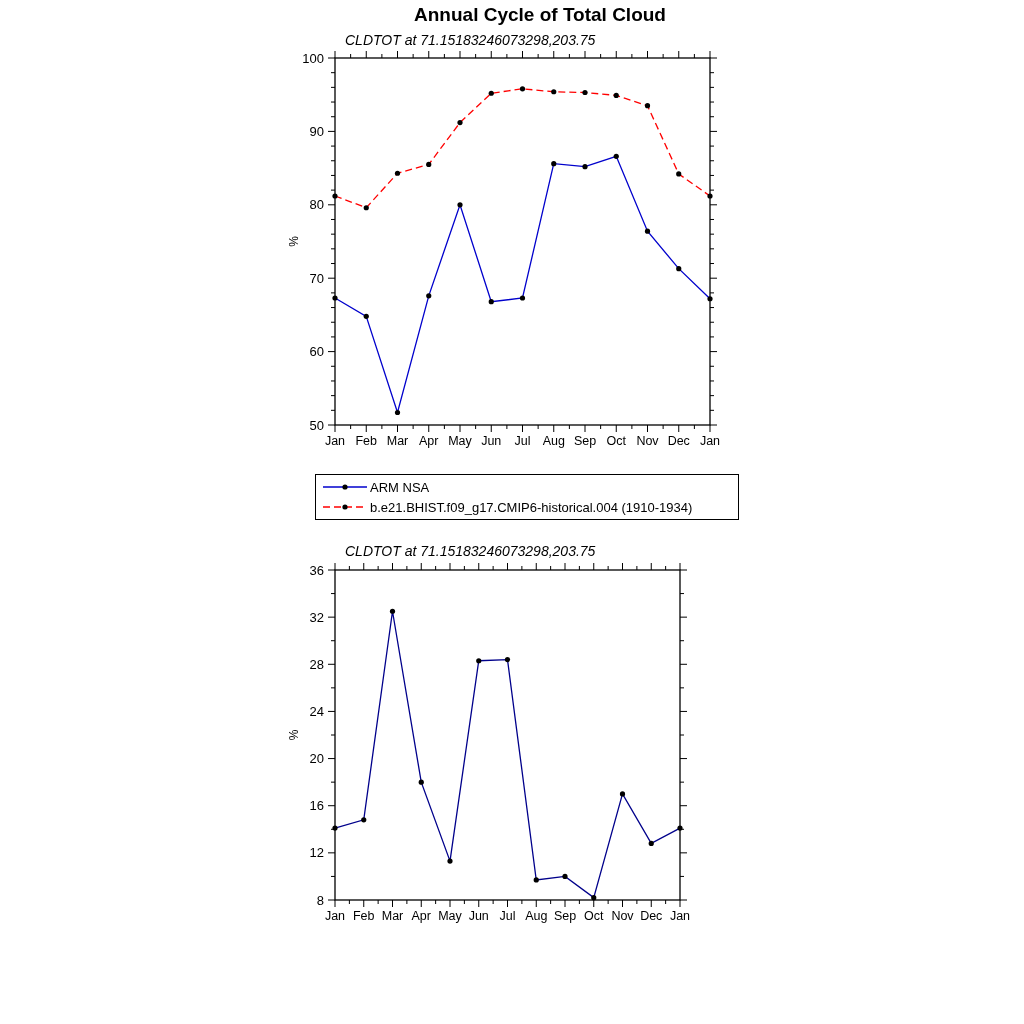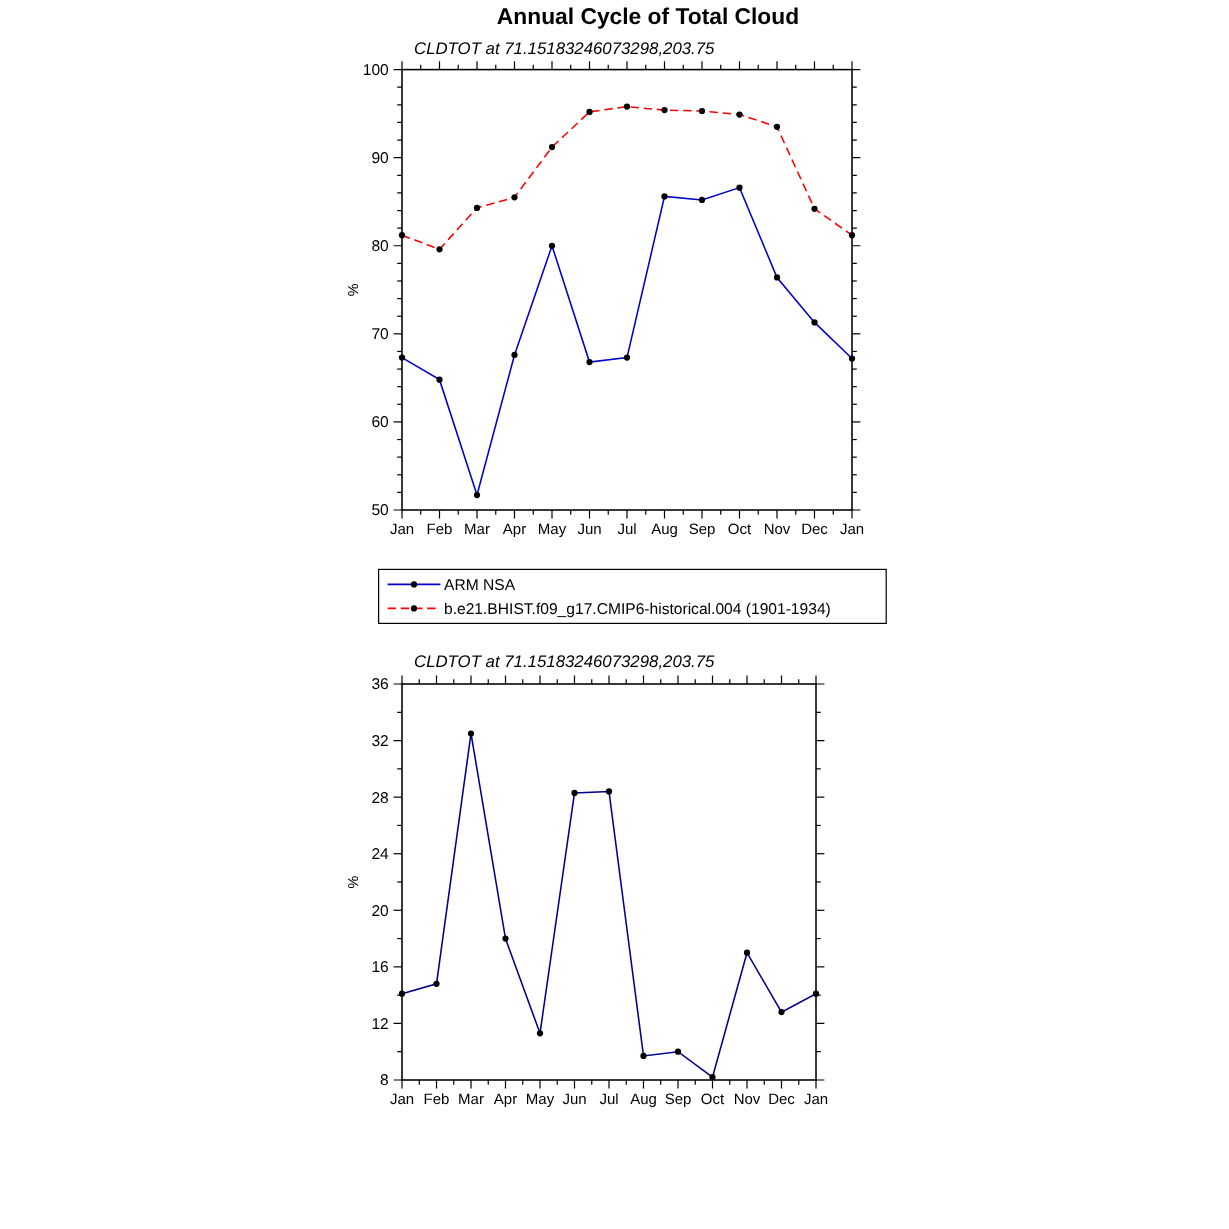--- a/index.html
+++ b/index.html
@@ -185,21 +185,21 @@
           <line x1="1" y1="6" x2="45" y2="6" stroke="#0000cc" stroke-width="1.3"></line>
           <circle cx="23" cy="6" r="2.6" fill="#000000"></circle>
         </svg>
       <span class="legend-label">ARM NSA</span>
     </div>
     <div class="legend-row">
       <svg width="46" height="12">
           <line x1="1" y1="6" x2="45" y2="6" stroke="#ff0000" stroke-width="1.3" stroke-dasharray="7,4"></line>
           <circle cx="23" cy="6" r="2.6" fill="#000000"></circle>
         </svg>
-      <span class="legend-label">b.e21.BHIST.f09_g17.CMIP6-historical.004 (1901-1934)</span>
+      <span class="legend-label">b.e21.BHIST.f09_g17.CMIP6-historical.004 (1910-1934)</span>
     </div>
   </div>
 
 
   <div class="chart-subtitle" style="left:345px;top:543px;width:400px;">CLDTOT at 71.15183246073298,203.75</div>
 
   <svg id="chart-bottom" width="450" height="380" style="left:280px;top:558px;">
       <rect x="55" y="12" width="345" height="330" fill="none" stroke="#000" stroke-width="1.3"></rect>
       <line x1="55" y1="342" x2="48" y2="342" stroke="#000"></line>
       <line x1="400" y1="342" x2="407" y2="342" stroke="#000"></line>

